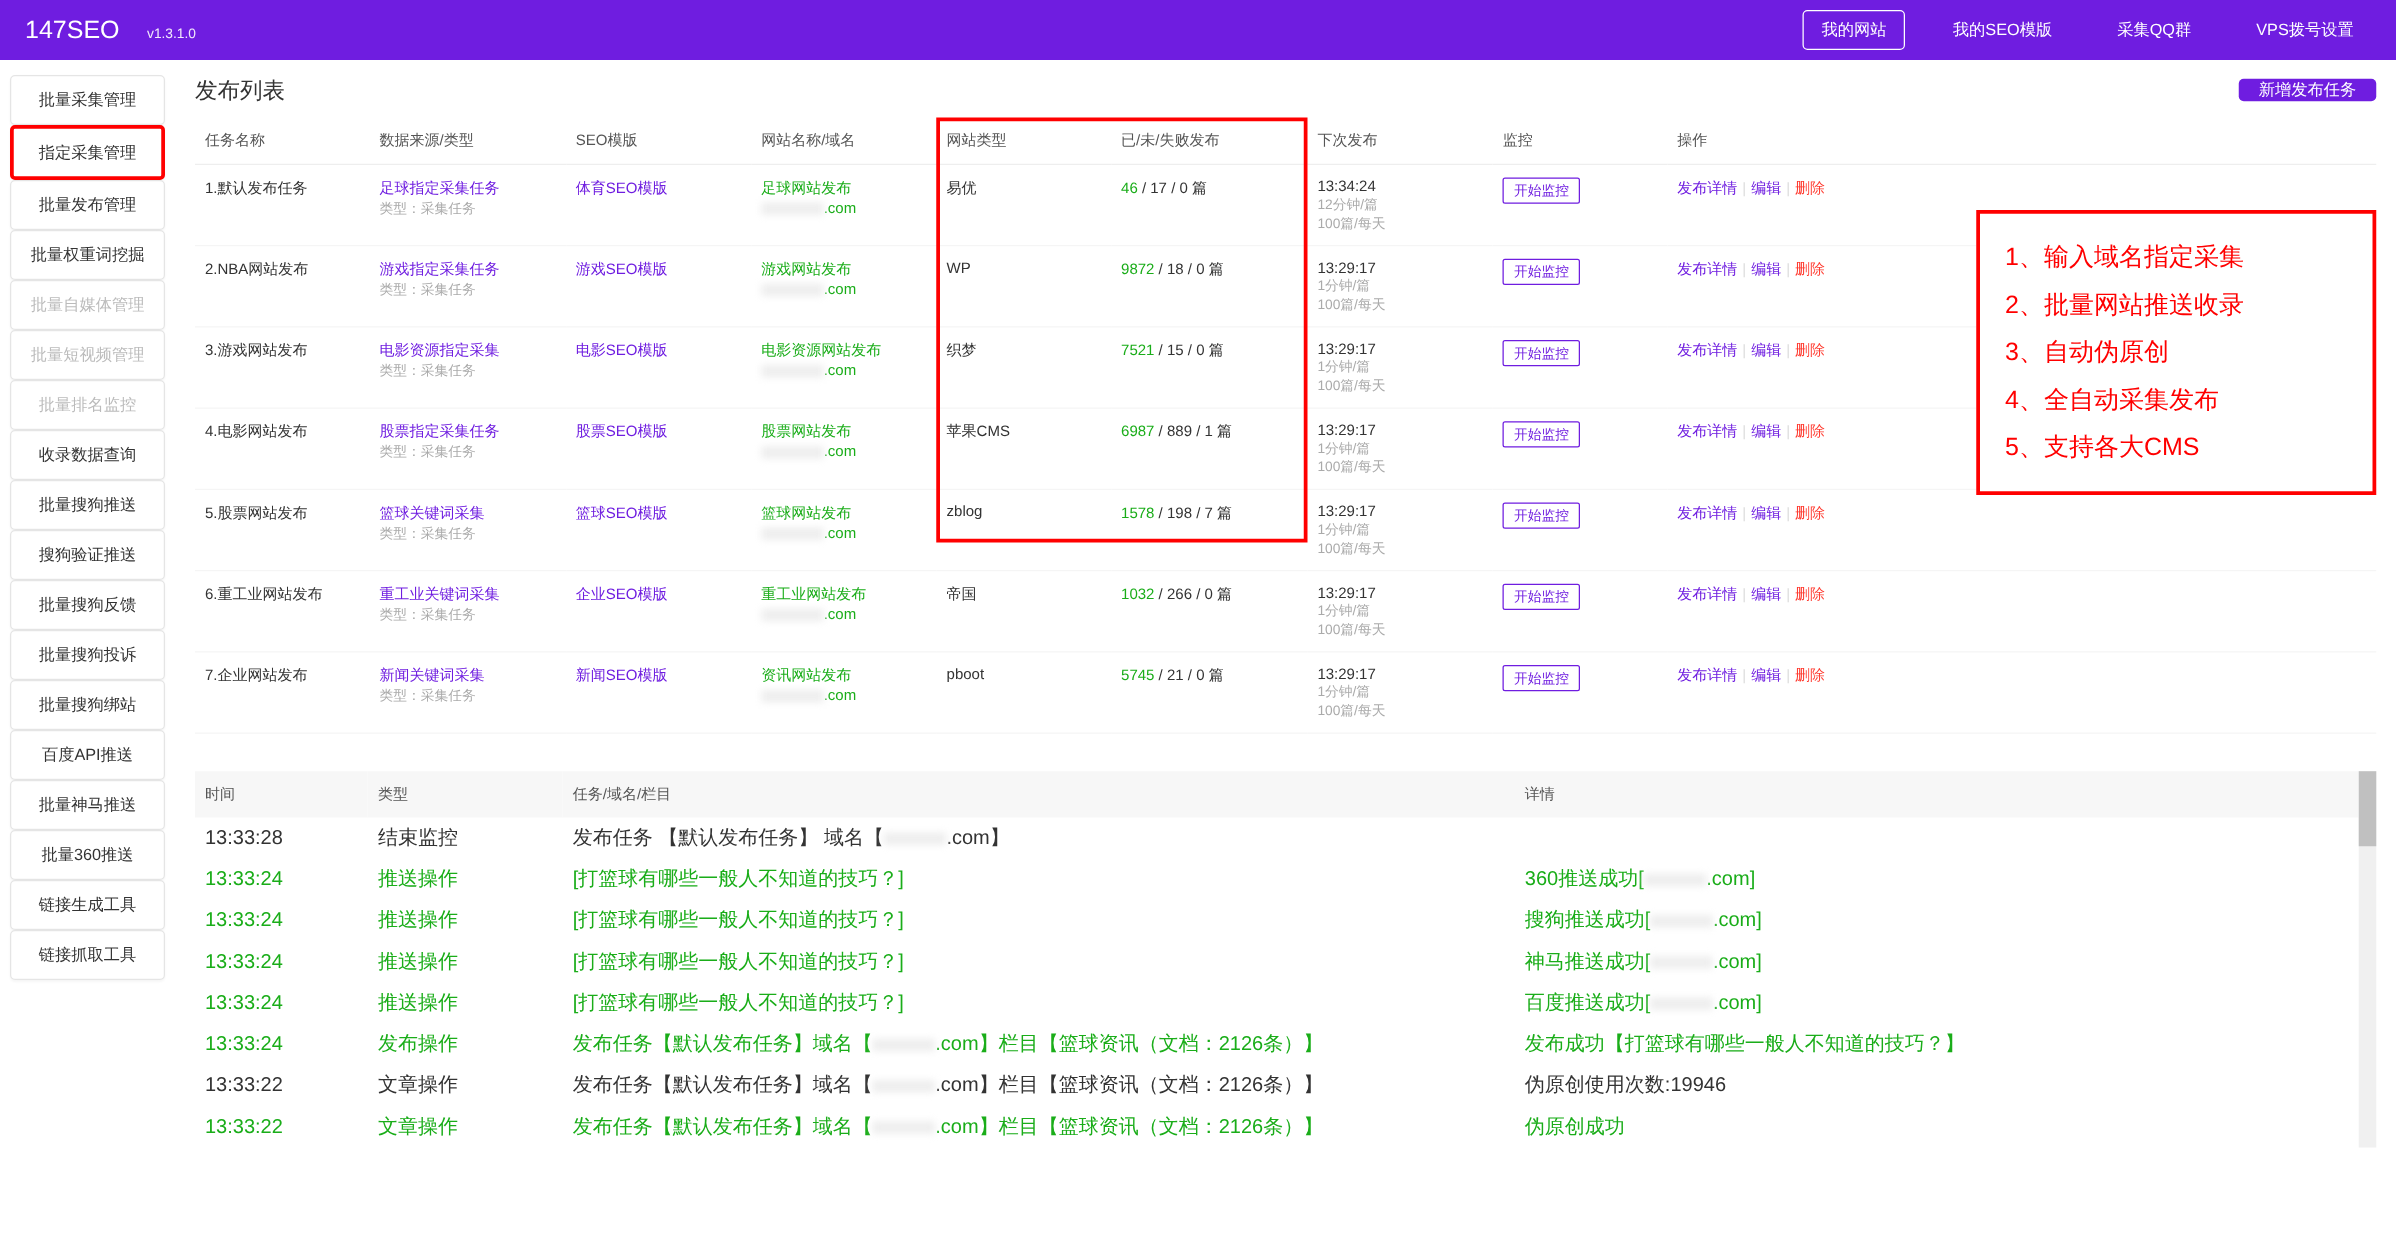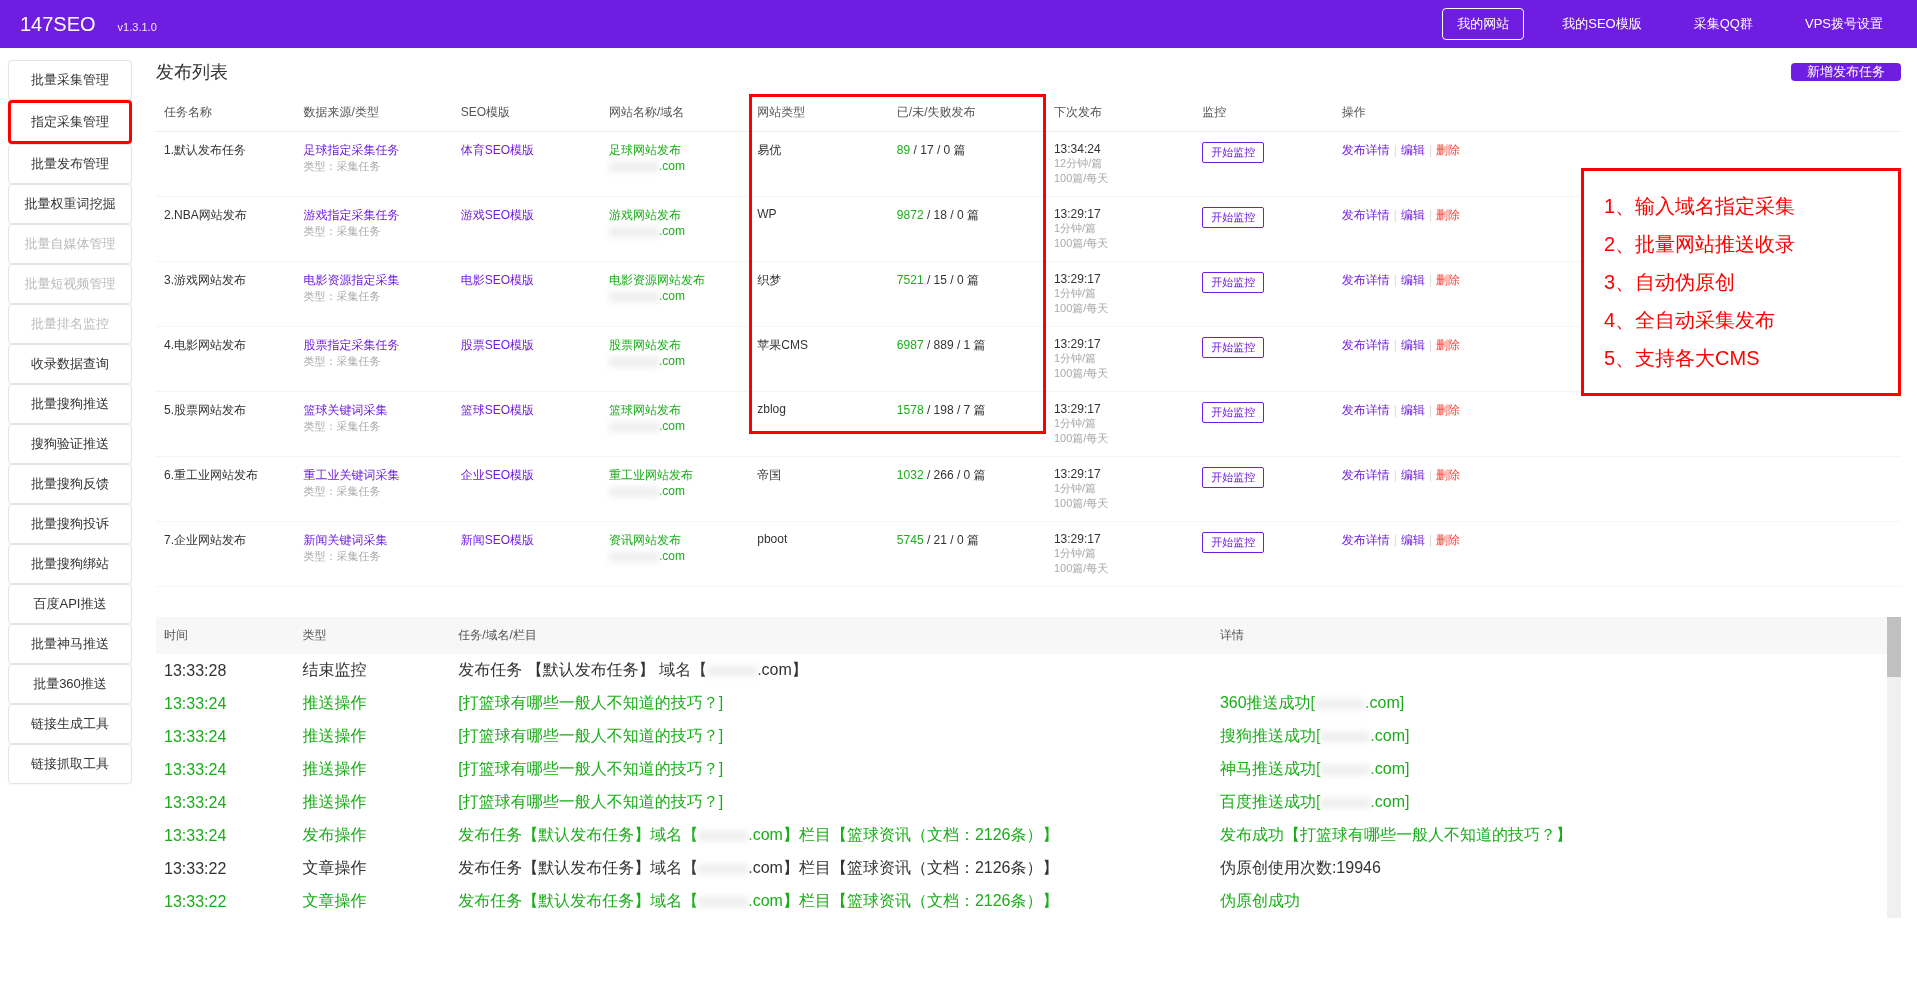--- a/index.html
+++ b/index.html
@@ -215,21 +215,21 @@
               <td>
                 <div class="link-purple">足球指定采集任务</div>
                 <div class="text-gray">类型：采集任务</div>
               </td>
               <td><span class="link-purple">体育SEO模版</span></td>
               <td>
                 <div class="link-green">足球网站发布</div>
                 <div><span class="domain-blur"></span><span class="link-green">.com</span></div>
               </td>
               <td>易优</td>
-              <td><span class="num-green">89</span> / 17 / 0 篇</td>
+              <td><span class="num-green">46</span> / 17 / 0 篇</td>
               <td>
                 <div>13:34:24</div>
                 <div class="text-gray">12分钟/篇</div>
                 <div class="text-gray">100篇/每天</div>
               </td>
               <td><button class="btn-outline">开始监控</button></td>
               <td><span class="action-link">发布详情</span><span class="action-sep">|</span><span class="action-link">编辑</span><span class="action-sep">|</span><span class="action-del">删除</span></td>
             </tr>
             <tr>
               <td>2.NBA网站发布</td>

